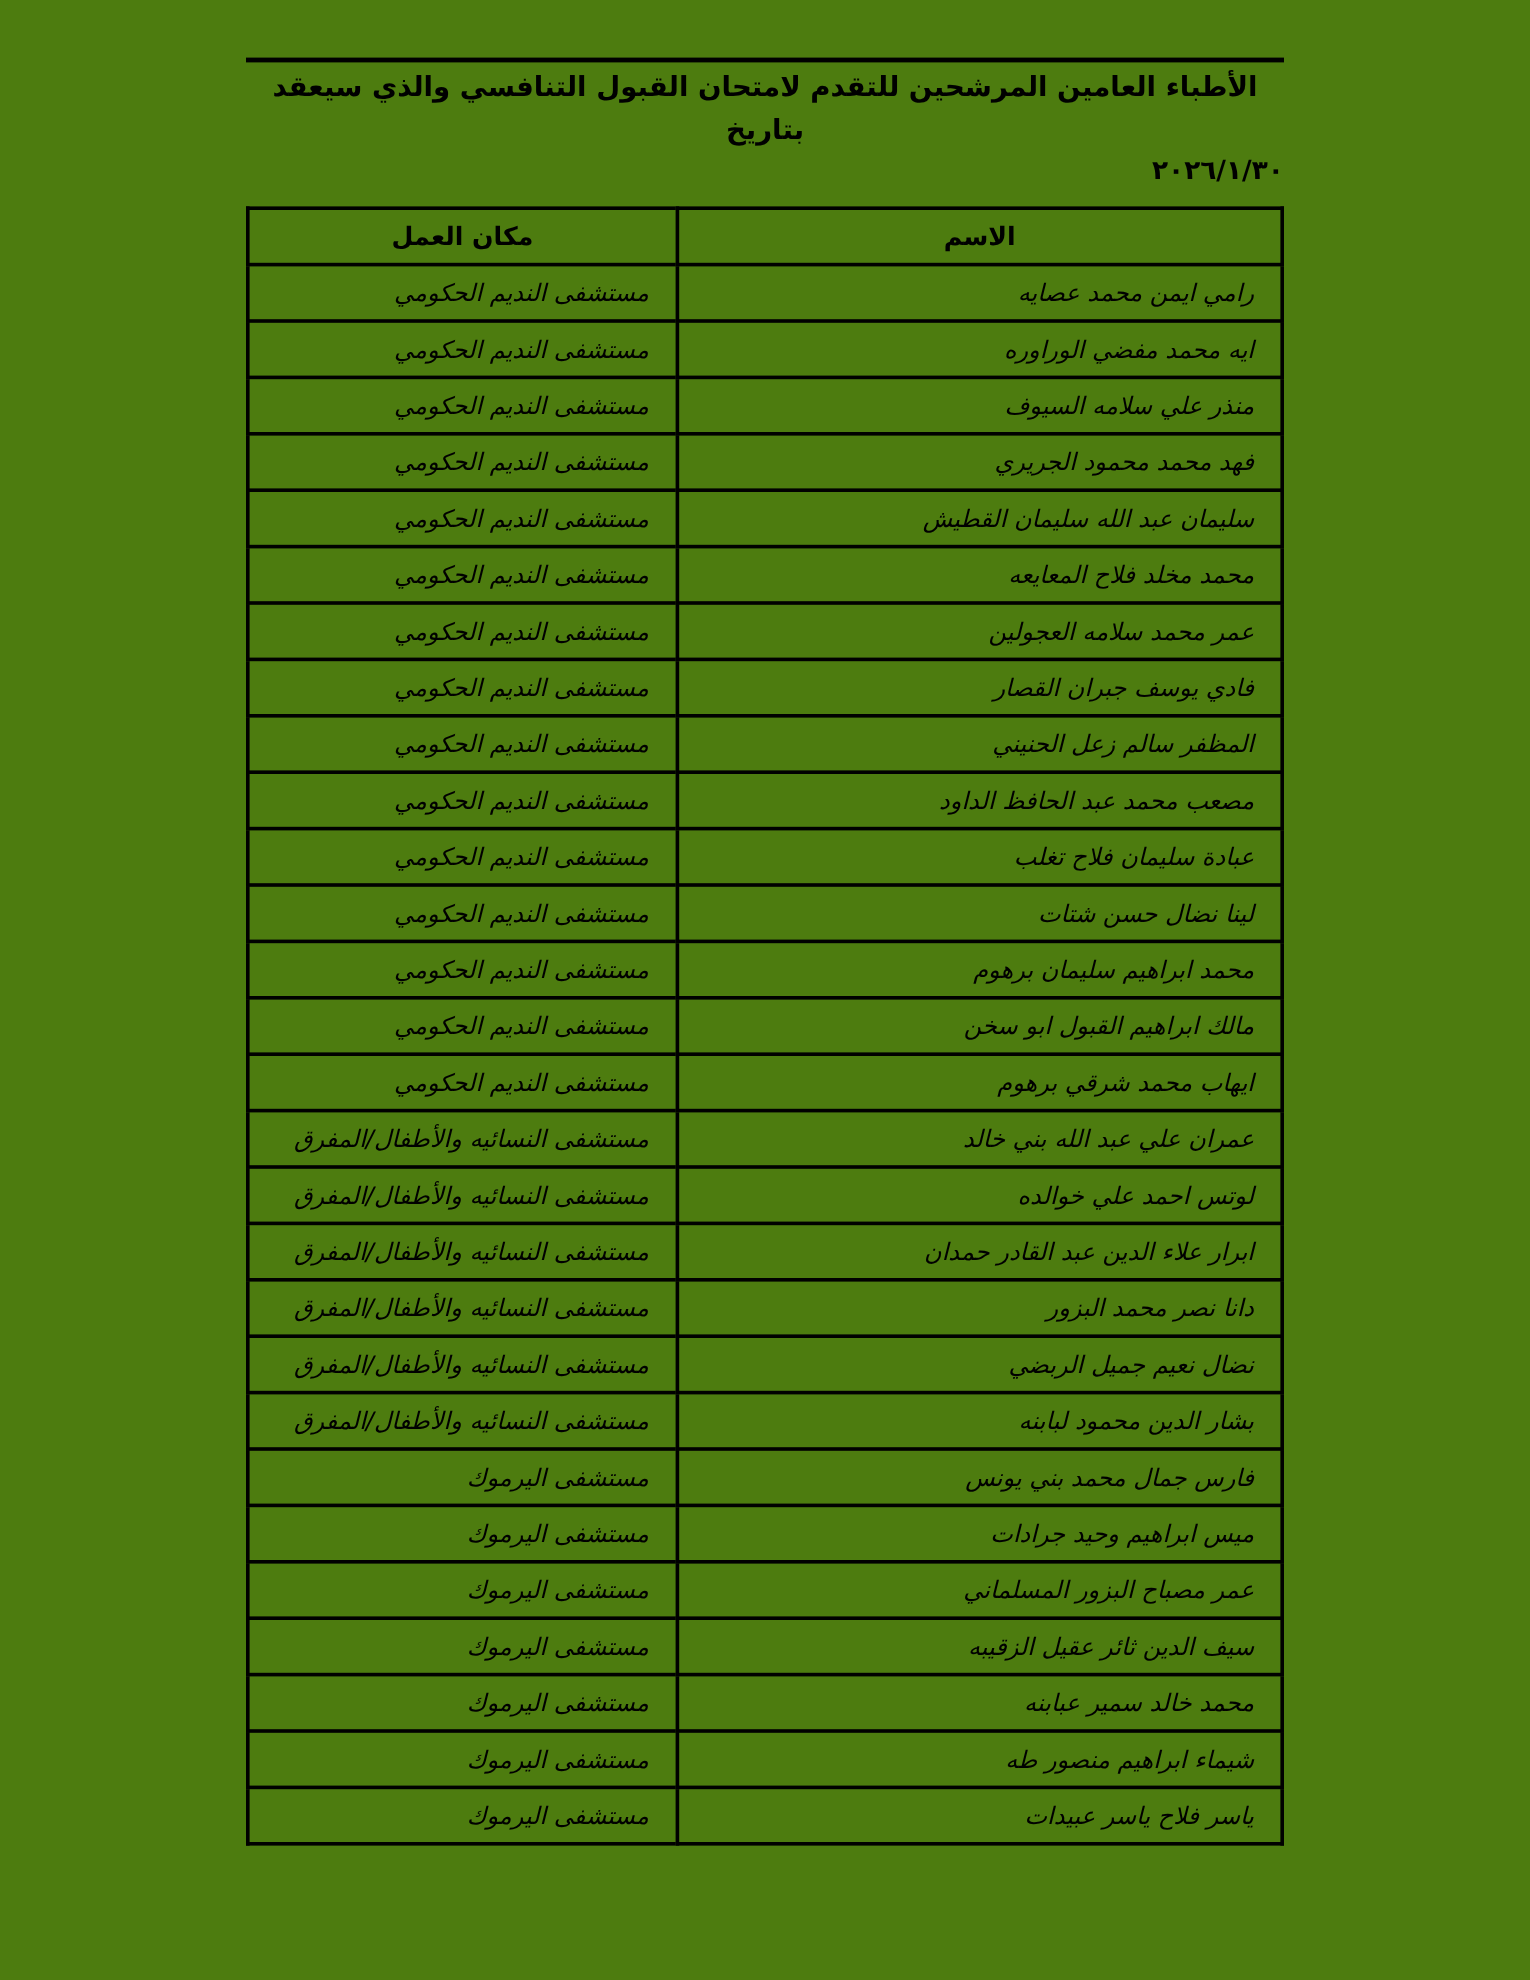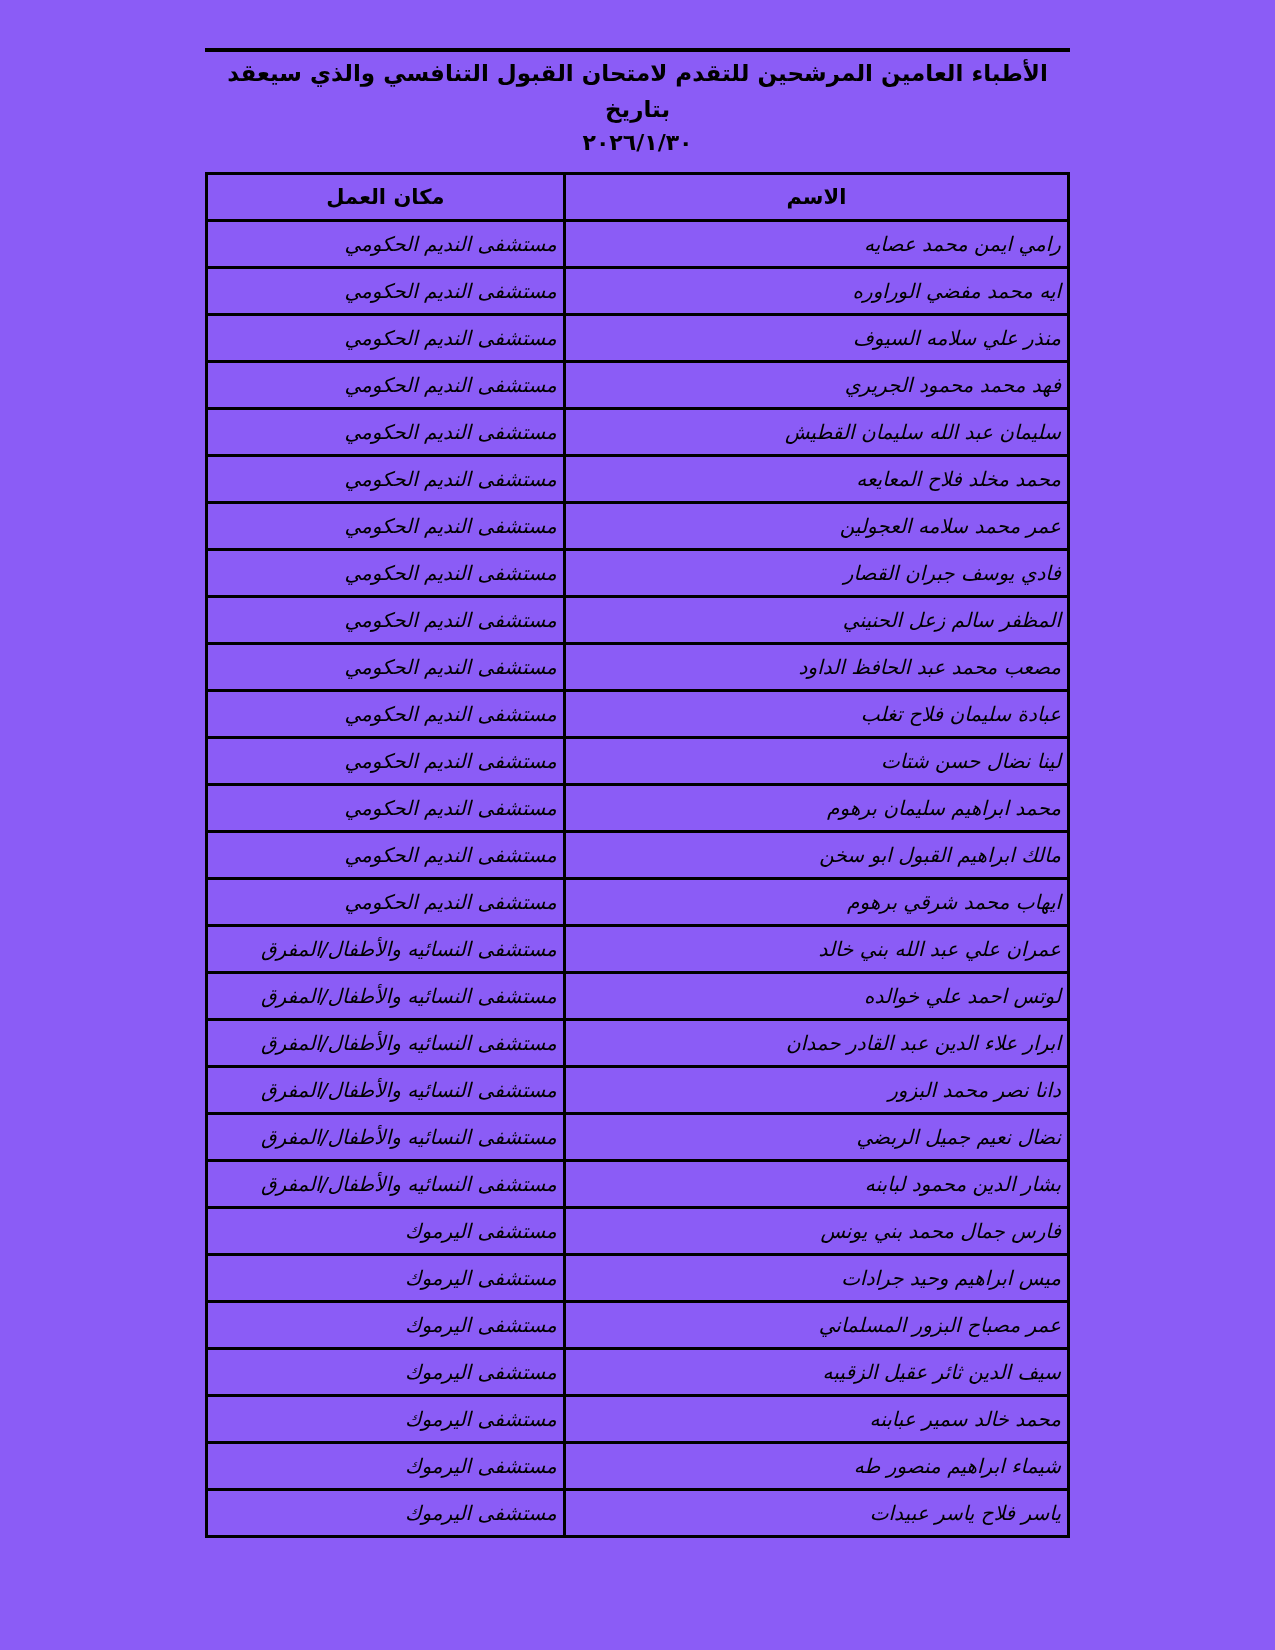--- a/index.html
+++ b/index.html
@@ -7,21 +7,21 @@
   body {
     width: 1275px;
     height: 1650px;
     position: relative;
     font-family: "DejaVu Sans", sans-serif;
     color: #000000;
   }
   .sheet {
     position: absolute;
     inset: 0;
-    background: #8b5cf6;
+    background: #4d7c0f;
   }
   .content {
     position: absolute;
     left: 205px;
     top: 48px;
     width: 865px;
   }
   .top-rule {
     width: 100%;
     height: 0;
@@ -30,40 +30,39 @@
   .doc-title {
     direction: rtl;
     text-align: center;
     font-weight: bold;
     font-size: 23px;
     line-height: 36px;
     margin-top: 3px;
   }
   .doc-date {
     direction: rtl;
-    text-align: center;
     font-weight: bold;
     font-size: 22px;
     line-height: 32px;
     letter-spacing: 2px;
     margin-bottom: 13px;
   }
   table.roster {
     direction: rtl;
     width: 100%;
     border-collapse: collapse;
     table-layout: fixed;
   }
   table.roster col.col-name { width: 58.5%; }
   table.roster col.col-workplace { width: 41.5%; }
   table.roster th,
   table.roster td {
     border: 3px solid #000;
     vertical-align: middle;
-    padding: 0 6px;
+    padding: 0 22px;
     overflow: hidden;
     white-space: nowrap;
   }
   table.roster th {
     height: 47px;
     font-size: 21px;
     font-weight: bold;
   }
   table.roster td {
     height: 47px;

